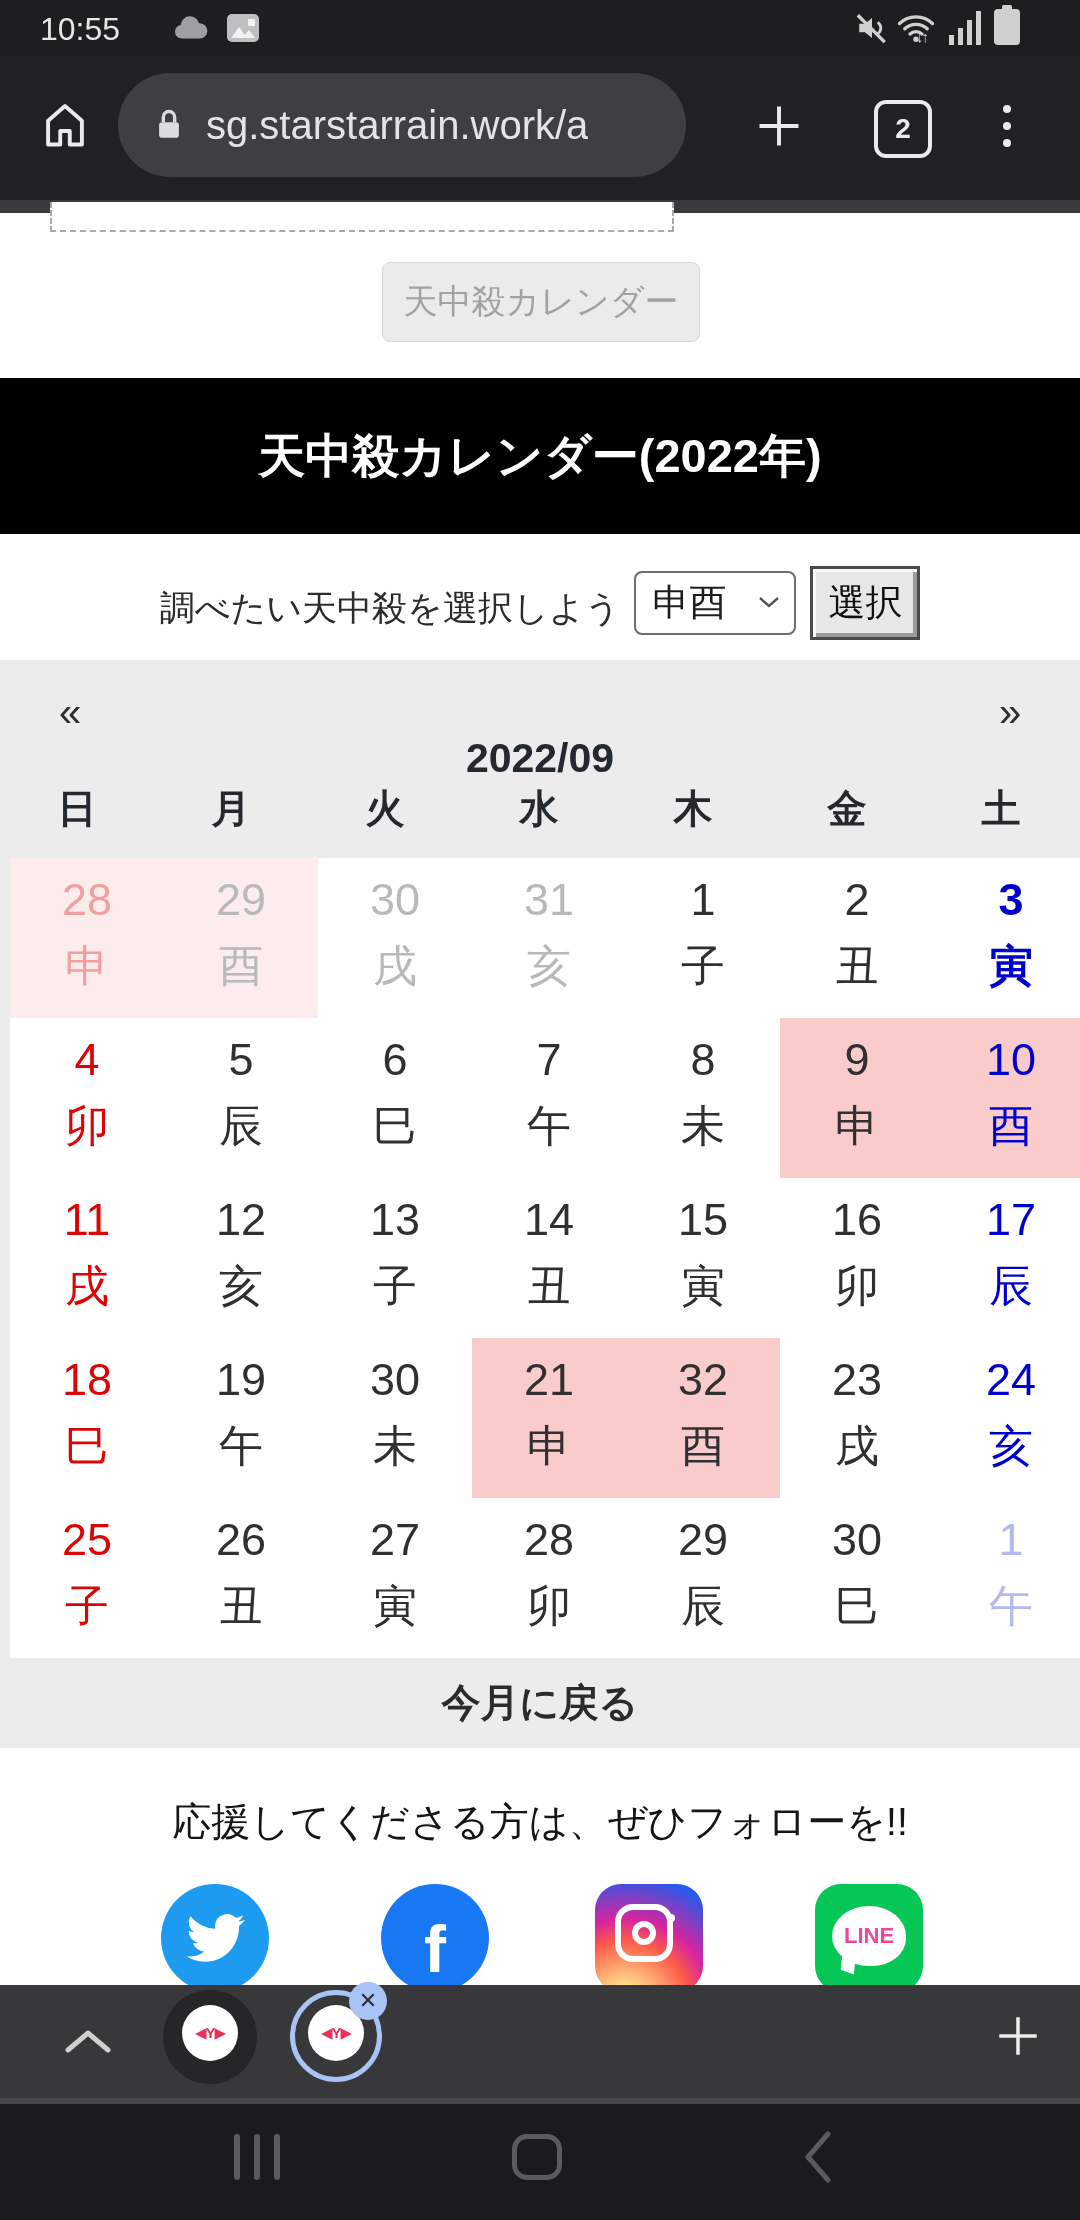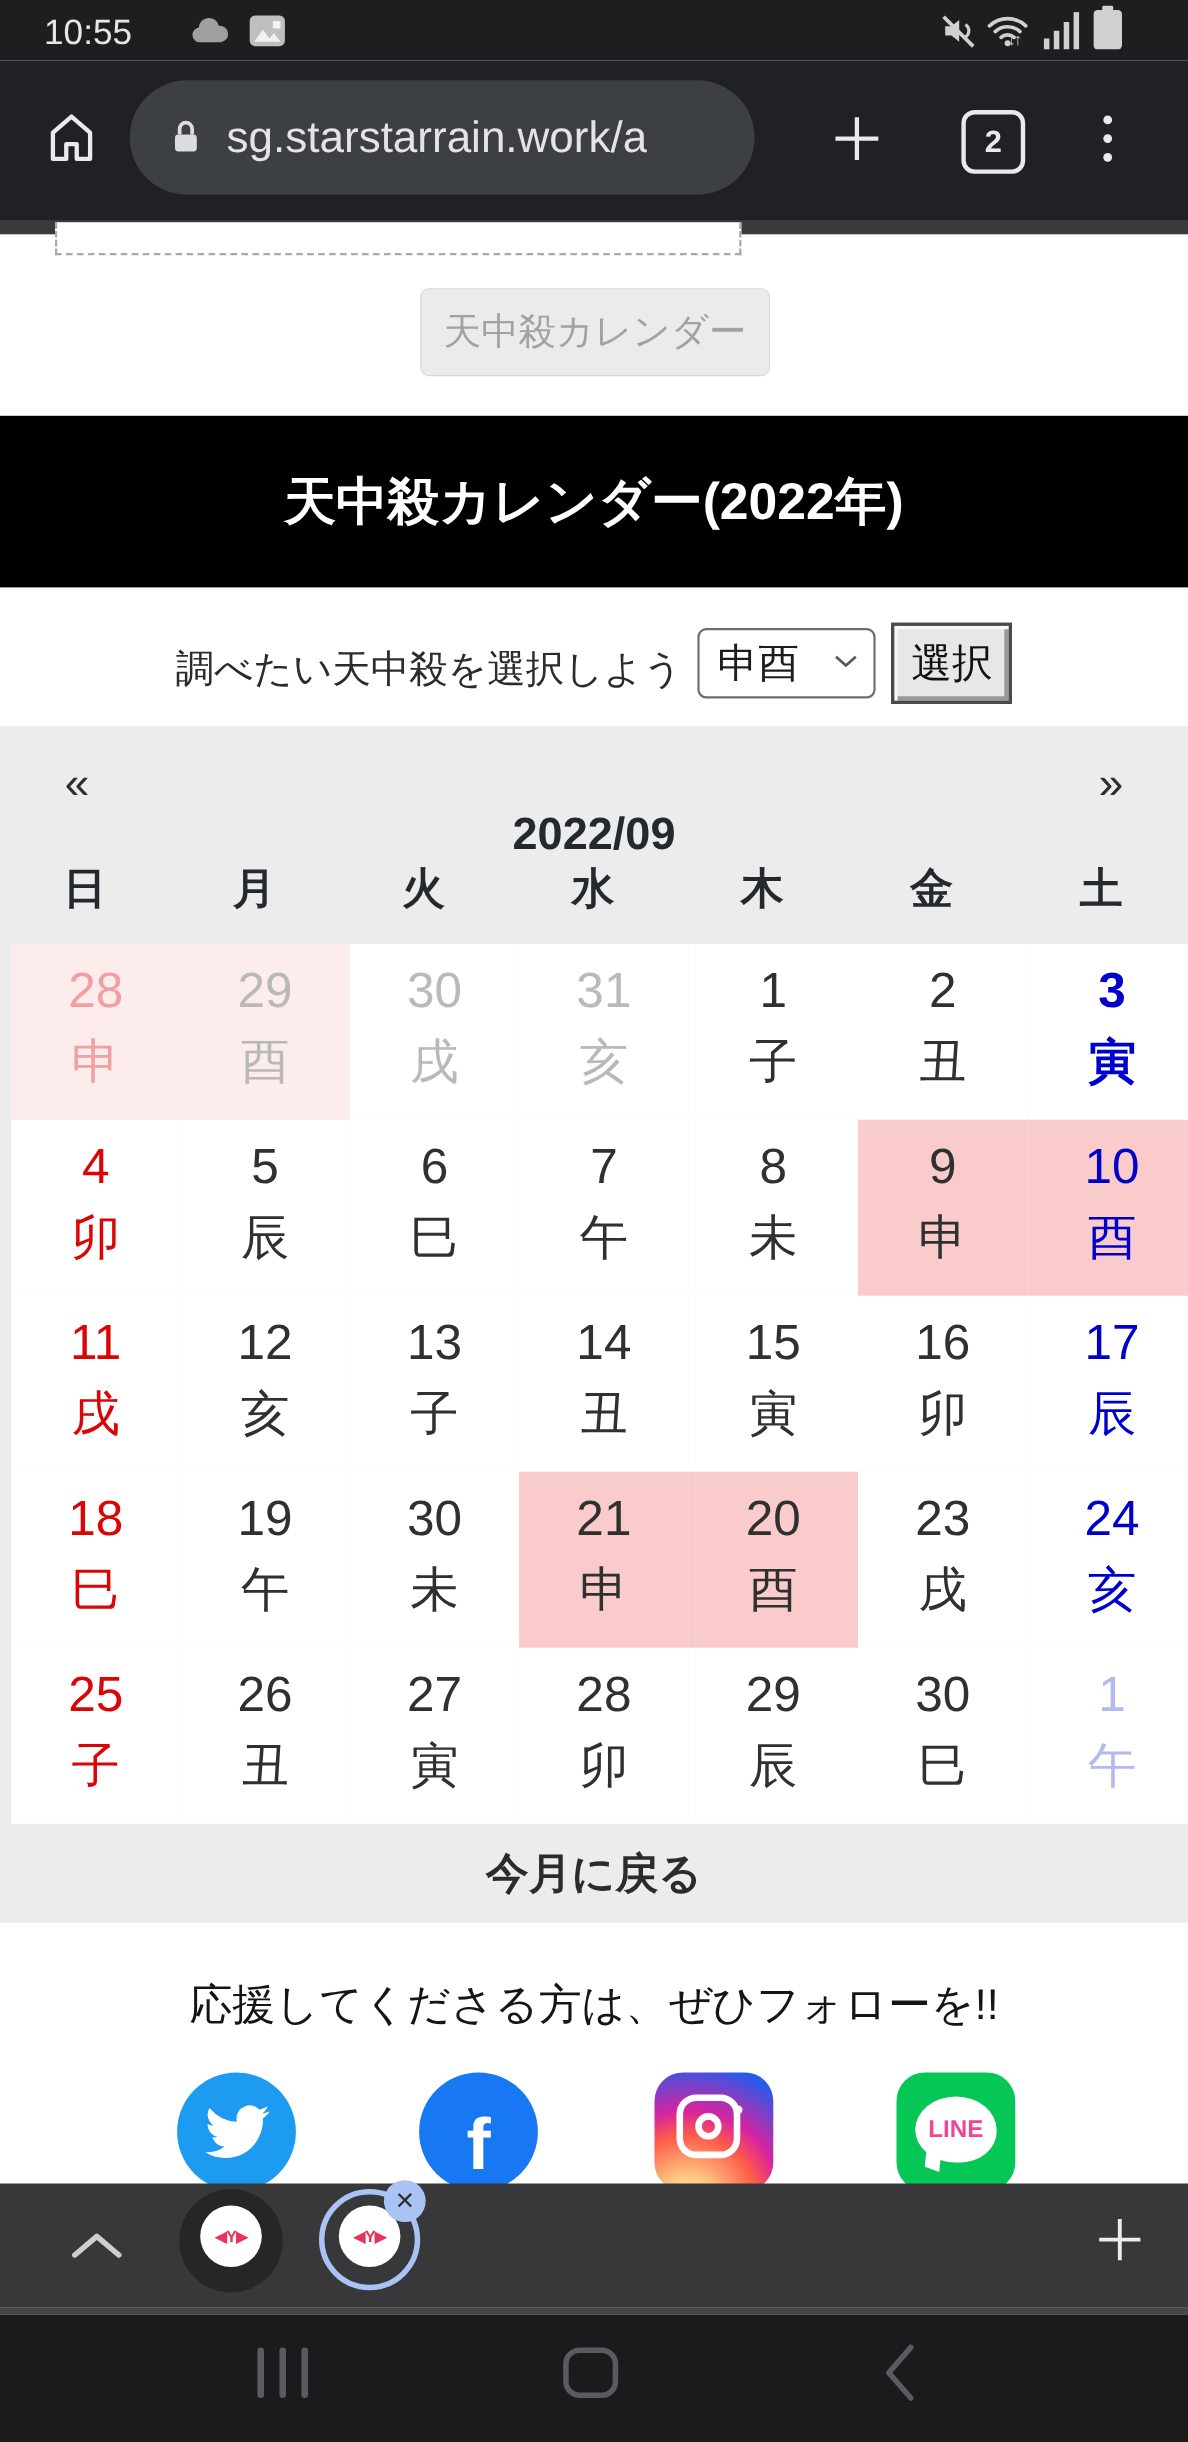--- a/index.html
+++ b/index.html
@@ -322,21 +322,21 @@
         </div>
       <div class="cal-cell">
           <div class="d">30</div>
           <div class="e">未</div>
         </div>
       <div class="cal-cell tcs">
           <div class="d">21</div>
           <div class="e">申</div>
         </div>
       <div class="cal-cell tcs">
-          <div class="d">20</div>
+          <div class="d">32</div>
           <div class="e">酉</div>
         </div>
       <div class="cal-cell">
           <div class="d">23</div>
           <div class="e">戌</div>
         </div>
       <div class="cal-cell sat">
           <div class="d">24</div>
           <div class="e">亥</div>
         </div>

